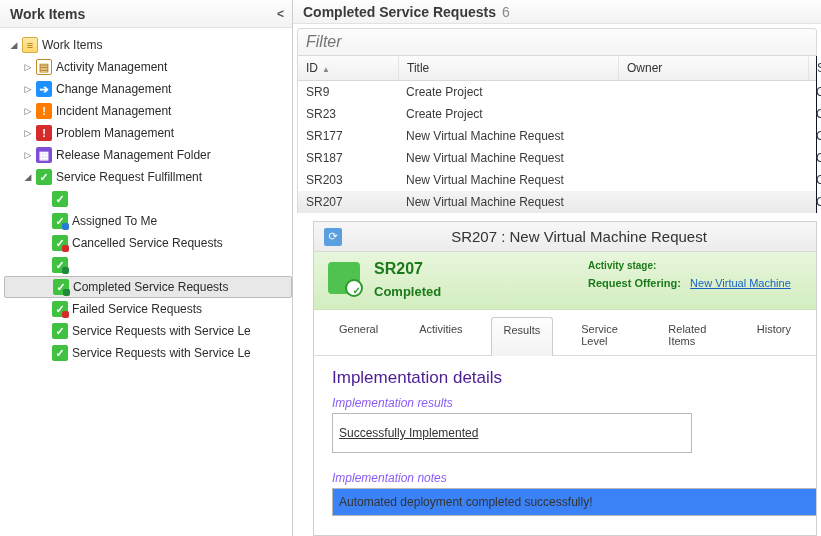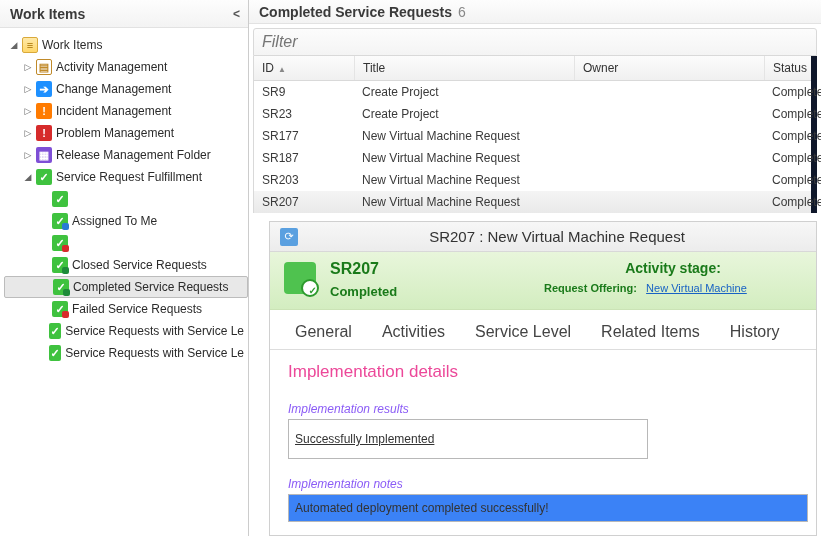--- a/index.html
+++ b/index.html
@@ -8,21 +8,21 @@
     font-size: 12px;
     color: #333;
     background: #fff;
     width: 821px;
     height: 536px;
     overflow: hidden;
     display: flex;
   }
   
   .sidebar {
-    width: 249px;
+    width: 293px;
     flex: none;
     border-right: 1px solid #ccc;
     background: #fff;
     display: flex;
     flex-direction: column;
   }
   .sidebar-header {
     height: 28px;
     display: flex;
     align-items: center;
@@ -124,21 +124,21 @@
     background: transparent;
     padding: 4px 8px;
     font-style: italic;
     color: #888;
     font-size: 16px;
     outline: none;
   }
   .grid {
     margin: 0 4px;
     border-left: 1px solid #d9d9d9;
-    border-right: 6px solid #0f172a;
+    border-right: 1px solid #0f172a;
   }
   .grid-head, .grid-row {
     display: grid;
     grid-template-columns: 100px 220px 190px 1fr;
   }
   .grid-head {
     background: linear-gradient(#fcfcfc,#f0f0f0);
     border-bottom: 1px solid #d9d9d9;
   }
   .grid-head .cell {
@@ -202,48 +202,48 @@
     background:#fff; border:2px solid #2d9a2d; border-radius:50%;
   }
   .detail-header .badge::before {
     content:'✓'; position:absolute; right:-1px; bottom:-2px; z-index:2;
     color:#2d9a2d; font-size:10px; font-weight:bold;
   }
   .detail-header .left { flex:none; width:200px; }
   .detail-header .right { flex:1; }
   .sr-id { color:#1a7a1a; font-size:16px; font-weight:600; }
   .sr-status-label { color:#1a7a1a; font-weight:600; margin-top:6px; font-size:13px;}
-  .stage-label { color:#1a7a1a; font-weight:600; font-size:14px; text-align:center; }
+  .stage-label { color:#1a7a1a; font-weight:600; font-size:10px; text-align:left; }
   .offering-row { margin-top:6px; font-size:11px; }
   .offering-row .k { color:#1a7a1a; font-weight:600; }
   .offering-row .v { color:#1862c4; text-decoration:underline; cursor:pointer;}
   
   .tabs {
-    display:flex; gap:4px; padding: 6px 12px 0 12px;
+    display:flex; gap:15px; padding: 6px 12px 0 12px;
     border-bottom:1px solid #ddd;
-    font-size:16px;
+    font-size:11px;
   }
   .tab {
     padding: 6px 12px 8px;
     color:#444; cursor:pointer;
     border:1px solid transparent;
     border-bottom:none;
   }
   .tab.active {
     border-color:#ccc;
     background: linear-gradient(#fdfdfd,#f3f3f3);
     border-radius: 3px 3px 0 0;
     position:relative; top:1px;
   }
   .detail-body {
     padding: 12px 18px;
     overflow:auto;
     flex:1;
   }
-  .section-title { color:#ec4899; font-size:17px; margin-bottom:20px;}
+  .section-title { color:#4c1d95; font-size:17px; margin-bottom:8px;}
   .field-label { color:#8b5cf6; margin-bottom:3px;font-style:italic; }
   .field-box {
     border:1px solid #b8b8b8; padding:12px 6px; background:#fff; color:#333;
     text-decoration: underline;
     display:inline-block; min-width:360px;
     margin-bottom:18px;
   }
   .notes-box {
     border:1px solid #b8b8b8; padding:6px; width:520px; height:28px; background:#3b82f6;
   }
@@ -299,25 +299,25 @@
       <span class="ico ico-srq-sub">✓</span>
     </div>
     <div class="tree-node ind2">
       <span class="exp"></span>
       <span class="ico ico-srq-sub blue">✓</span>
       <span class="lbl">Assigned To Me</span>
     </div>
     <div class="tree-node ind2">
       <span class="exp"></span>
       <span class="ico ico-srq-sub red">✓</span>
+      <span class="lbl">Cancelled Service Requests</span>
     </div>
     <div class="tree-node ind2">
       <span class="exp"></span>
       <span class="ico ico-srq-sub check">✓</span>
-      <span class="lbl">Closed Service Requests</span>
     </div>
     <div class="tree-node ind2 selected">
       <span class="exp"></span>
       <span class="ico ico-srq-sub check">✓</span>
       <span class="lbl">Completed Service Requests</span>
     </div>
     <div class="tree-node ind2">
       <span class="exp"></span>
       <span class="ico ico-srq-sub red">✓</span>
       <span class="lbl">Failed Service Requests</span>
@@ -406,20 +406,21 @@
         <div class="offering-row">
           <span class="k">Request Offering:</span>
           <span>&nbsp;</span>
           <span class="v">New Virtual Machine</span>
         </div>
       </div>
     </div>
     <div class="tabs" id="detail-tabs">
         <div class="tab">General</div>
         <div class="tab">Activities</div>
+        <div class="tab active">Results</div>
         <div class="tab">Service Level</div>
         <div class="tab">Related Items</div>
         <div class="tab">History</div>
       </div>
     <div class="detail-body">
       <div class="section-title">Implementation details</div>
       <div class="field-label">Implementation results</div>
       <div class="field-box">Successfully Implemented</div>
       <div class="field-label">Implementation notes</div>
       <div class="notes-box">Automated deployment completed successfully!</div>

